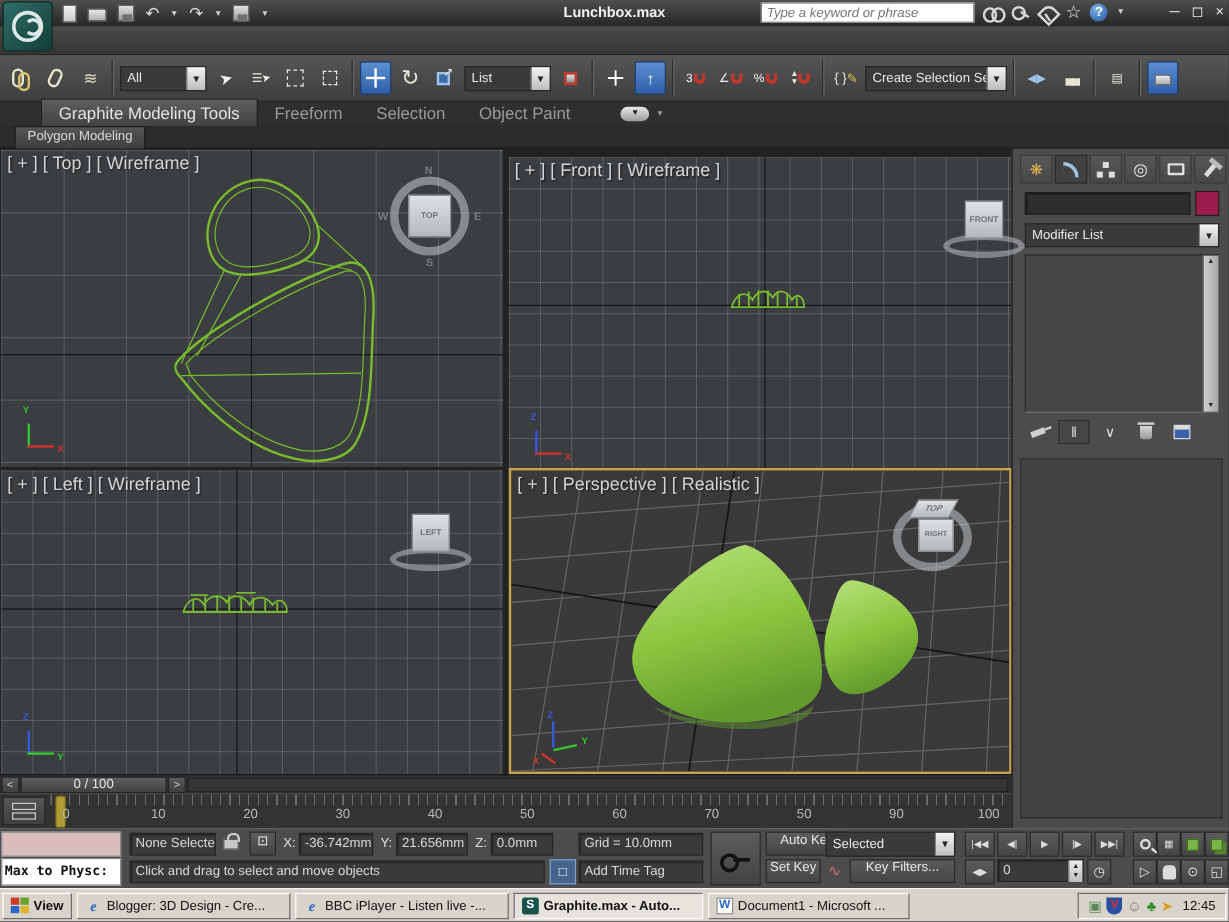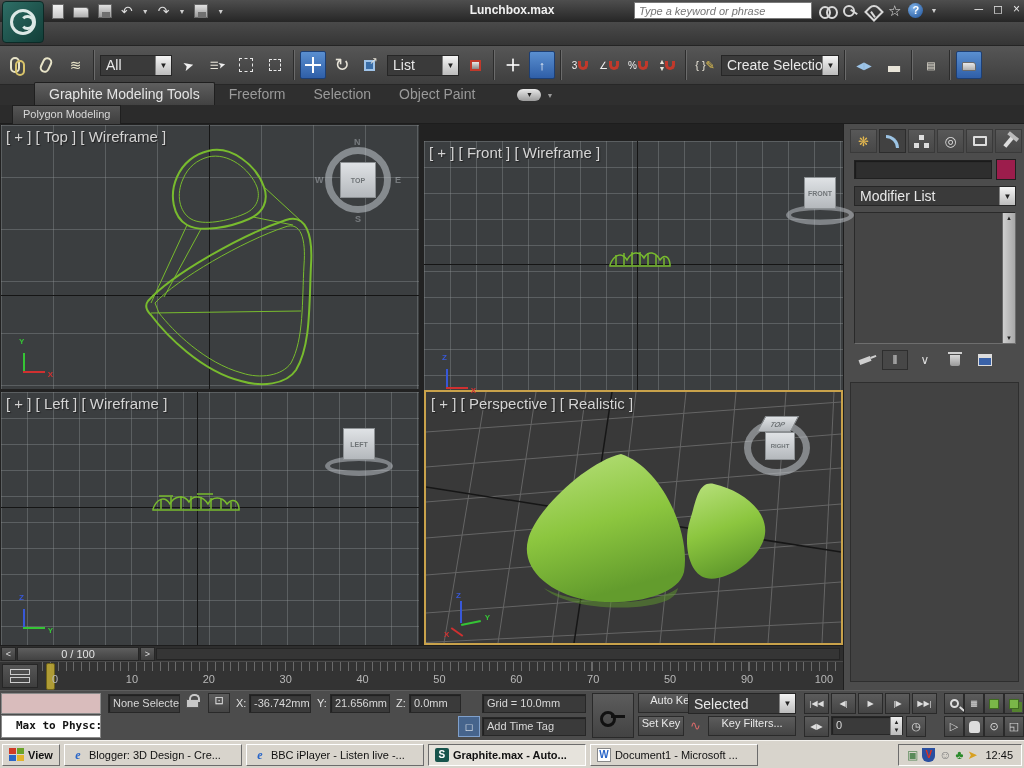--- a/index.html
+++ b/index.html
@@ -37,21 +37,21 @@
   #winctrl span { cursor:default; }
   #menuitems { left:50px; top:26px; display:flex; gap:22px; font-size:12px; color:#e6e6e6; }
   #menuitems .mi { padding:1px 2px; }
 
   
   #toolbar { left:0; top:46px; width:1024px; height:39px; background:linear-gradient(#565656,#3e3e3e); border-bottom:1px solid #272727; display:flex; align-items:center; padding:0 4px; gap:3px; }
   .sep { width:2px; height:30px; border-left:1px solid #2c2c2c; border-right:1px solid #6b6b6b; margin:0 2px; }
   .tbtn { width:26px; height:28px; display:flex; align-items:center; justify-content:center; border:1px solid transparent; border-radius:2px; position:relative; color:#e8e4d8; font-size:15px; }
   .tbtn.active { background:linear-gradient(#5a8fd0,#2f5fa8); border:1px solid #1d3f74; }
   .dd { height:21px; background:#3a3a3a; border:1px solid #262626; display:flex; align-items:center; }
-  .dd .val { padding:0 5px; color:#e8e8e8; font-size:14px; white-space:nowrap; overflow:hidden; }
+  .dd .val { padding:0 5px; color:#e8e8e8; font-size:11px; white-space:nowrap; overflow:hidden; }
   .dd .arrowbtn { width:16px; height:100%; background:linear-gradient(#f4f4f4,#bdbdbd); border-left:1px solid #808080; color:#222; font-size:8px; display:flex; align-items:center; justify-content:center; }
   .chain { width:10px; height:16px; border:2px solid #e8e4c8; border-radius:5px; }
   .chain.b { margin-left:-5px; margin-top:6px; border-color:#d8c36a; }
   .waves { font-size:14px; letter-spacing:-1px; color:#e8e4c8; }
   .cursorA { color:#f0f0f0; font-size:13px; transform:rotate(-15deg); }
   .dashbox { width:14px; height:14px; border:1px dashed #e8e8e8; }
   .movecross { position:relative; width:16px; height:16px; }
   .movecross::before { content:""; position:absolute; left:7px; top:0; width:2px; height:16px; background:#fff; }
   .movecross::after { content:""; position:absolute; left:0; top:7px; width:16px; height:2px; background:#fff; }
   .magnet { width:10px; height:9px; border:3px solid #c0392b; border-bottom:none; border-radius:8px 8px 0 0; transform:rotate(180deg); display:inline-block; }
@@ -129,21 +129,21 @@
   #rulerlabels { position:absolute; left:42px; top:11px; width:795px; display:flex; justify-content:space-between; color:#b8b8b8; font-size:11px; }
   #rulerlabels span { width:26px; text-align:center; }
   #tbhandle { position:absolute; left:46px; top:1px; width:9px; height:27px; background:rgba(186,165,53,.92); border:1px solid #6e6218; border-radius:2px; }
 
   
   #statusbar { left:0; top:690px; width:1024px; height:50px; background:#4c4c4c; border-top:1px solid #5e5e5e; font-size:11px; }
   .sfield { position:absolute; background:#3a3a3a; border:1px solid #272727; box-shadow:inset 1px 1px 1px #202020; color:#d8d8d8; padding:2px 4px; height:19px; overflow:hidden; white-space:nowrap; }
   .slabel { position:absolute; color:#e0e0e0; }
   .sbtn { position:absolute; height:20px; background:linear-gradient(#5c5c5c,#444); border:1px solid #2a2a2a; color:#e8e8e8; text-align:center; }
   #listener-pink { position:absolute; left:1px; top:2px; width:100px; height:21px; background:#d9bcbc; border:1px solid #8a8a8a; }
-  #listener-white { position:absolute; left:1px; top:24px; width:100px; height:23px; background:#fff; border:1px solid #8a8a8a; color:#111; font-family:"DejaVu Sans Mono", monospace; font-weight:bold; font-size:11px; padding:3px 14px; white-space:nowrap; overflow:hidden; }
+  #listener-white { position:absolute; left:1px; top:24px; width:100px; height:23px; background:#fff; border:1px solid #8a8a8a; color:#111; font-family:"DejaVu Sans Mono", monospace; font-weight:bold; font-size:11px; padding:3px 2px; white-space:nowrap; overflow:hidden; }
   .locki { position:absolute; width:13px; height:9px; background:#c8c8c8; border:1px solid #555; }
   .locki::after { content:""; position:absolute; left:2px; top:-6px; width:7px; height:6px; border:2px solid #c8c8c8; border-bottom:none; border-radius:5px 5px 0 0; }
   #keybig { position:absolute; left:592px; top:2px; width:42px; height:45px; background:linear-gradient(#5c5c5c,#434343); border:1px solid #2a2a2a; display:flex; align-items:center; justify-content:center; }
   .i-bigkey { position:relative; width:26px; height:12px; }
   .i-bigkey::before { content:""; position:absolute; left:0; top:1px; width:10px; height:10px; border:3px solid #111; border-radius:50%; }
   .i-bigkey::after { content:""; position:absolute; left:11px; top:5px; width:14px; height:3px; background:#111; }
   .tangent { color:#d96a6a; font-size:13px; }
   .pbtn { position:absolute; top:2px; width:25px; height:21px; background:linear-gradient(#5c5c5c,#444); border:1px solid #2a2a2a; color:#ddd; font-size:8px; text-align:center; line-height:19px; }
   .pbtn.row2 { top:25px; }
   .navbtn { position:absolute; width:20px; height:21px; background:linear-gradient(#5c5c5c,#444); border:1px solid #2a2a2a; color:#ddd; display:flex; align-items:center; justify-content:center; font-size:11px; }
@@ -348,21 +348,21 @@
       <div class="vc-face" style="left:15px;top:15px;width:36px;height:36px">TOP</div>
     </div>
     <div class="tripod">
       <div class="trip-line" style="left:10px;bottom:6px;width:2px;height:20px;background:#35c435"></div>
       <div class="trip-line" style="left:10px;bottom:6px;width:22px;height:2px;background:#d03030"></div>
       <span class="axis-label" style="left:6px;top:-2px;color:#35c435">Y</span>
       <span class="axis-label" style="right:0;bottom:0;color:#d03030">X</span>
     </div>
   </div>
 
-  <div class="vp ortho grid26" style="left:424px;top:17px;width:456px;height:264px;text-decoration:underline;">
+  <div class="vp ortho grid26" style="left:424px;top:7px;width:456px;height:264px;text-decoration:underline;">
     <span class="vplabel">[ + ] [ Front ] [ Wireframe ]</span>
     <div class="axis-v" style="left:213px"></div>
     <div class="axis-h" style="top:123px"></div>
     <svg width="418" height="264" style="position:absolute;left:0;top:0">
       <g fill="none" stroke="#78bb2e" stroke-width="1.5">
         <path d="M186 124 C190 113 198 111 203 119 C207 111 215 109 220 117 C224 109 232 111 236 119 C240 113 245 115 246 123 L246 125 L186 125 Z"></path>
         <path d="M192 124 V114 M200 124 V112 M208 124 V111 M216 124 V111 M224 124 V112 M232 124 V114 M240 124 V117"></path>
       </g>
     </svg>
     <div class="vcube" style="right:28px;top:30px;width:64px;height:60px">
@@ -525,20 +525,21 @@
   <span class="slabel" style="left:236px;top:6px">X:</span>
   <div class="sfield" style="left:249px;top:3px;width:62px">-36.742mm</div>
   <span class="slabel" style="left:317px;top:6px">Y:</span>
   <div class="sfield" style="left:330px;top:3px;width:60px">21.656mm</div>
   <span class="slabel" style="left:396px;top:6px">Z:</span>
   <div class="sfield" style="left:409px;top:3px;width:52px">0.0mm</div>
 
   <div class="sfield" style="left:482px;top:3px;width:104px">Grid = 10.0mm</div>
   <div class="sfield" style="left:482px;top:26px;width:104px">Add Time Tag</div>
 
+  <div class="sfield" style="left:108px;top:26px;width:346px">Click and drag to select and move objects</div>
   <div id="isolatebtn">□</div>
 
   <div id="keybig">
       <span class="i-bigkey"></span>
     </div>
   <div class="sbtn" style="left:638px;top:2px;width:69px">Auto Key</div>
   <div class="sbtn" style="left:638px;top:25px;width:46px">Set Key</div>
   <div class="dd" style="position:absolute;left:688px;top:2px;width:108px">
     <span class="val" style="flex:1">Selected</span>
       <span class="arrowbtn">▼</span>

